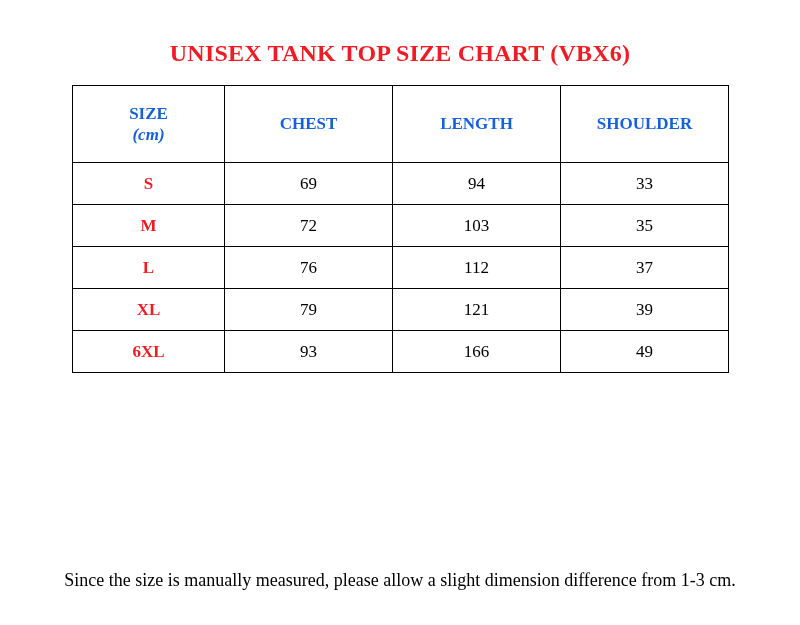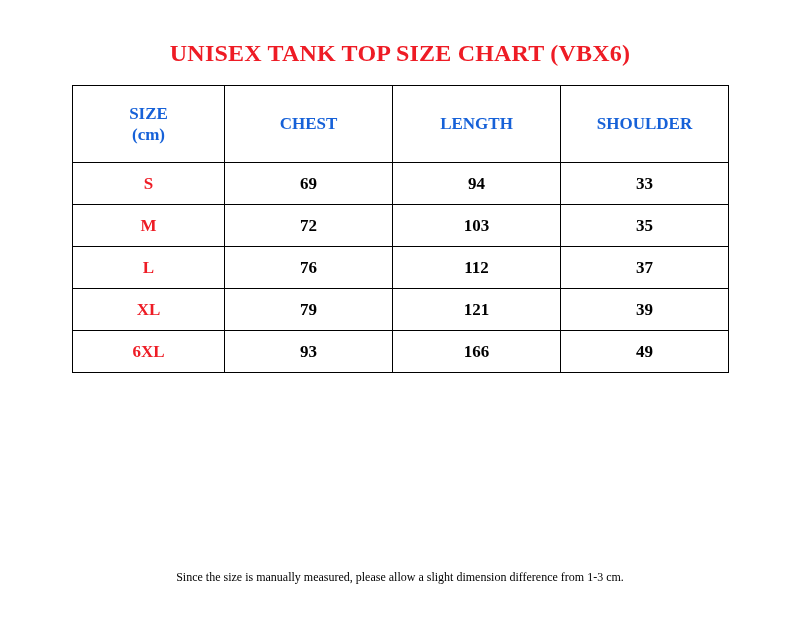--- a/index.html
+++ b/index.html
@@ -50,41 +50,41 @@
     height: 76px;
     color: #1661d8;
     font-size: 17px;
     font-weight: bold;
     line-height: 1.25;
   }
   .size-table tbody td {
     height: 41px;
     font-size: 17px;
     color: #000000;
-    font-weight: bold;
+    font-weight: normal;
   }
   .size-table tbody td.size-cell {
     color: #ee1c25;
     font-weight: bold;
   }
   .col-size { width: 152px; }
   .col-chest { width: 168px; }
   .col-length { width: 168px; }
   .col-shoulder { width: 168px; }
   .footnote {
     position: absolute;
     top: 570px;
     left: 0;
     width: 800px;
     text-align: center;
-    font-size: 12px;
+    font-size: 18px;
     color: #000000;
     font-family: "Liberation Serif", serif;
   }
-  .hdr-line2 { display: block; }
+  .hdr-line2 { display: block; font-style: italic; }
 </style>
 </head>
 <body>
 
 <div class="page">
 
   <div class="chart-title">UNISEX TANK TOP SIZE CHART (VBX6)</div>
 
   <table class="size-table">
     <colgroup>

